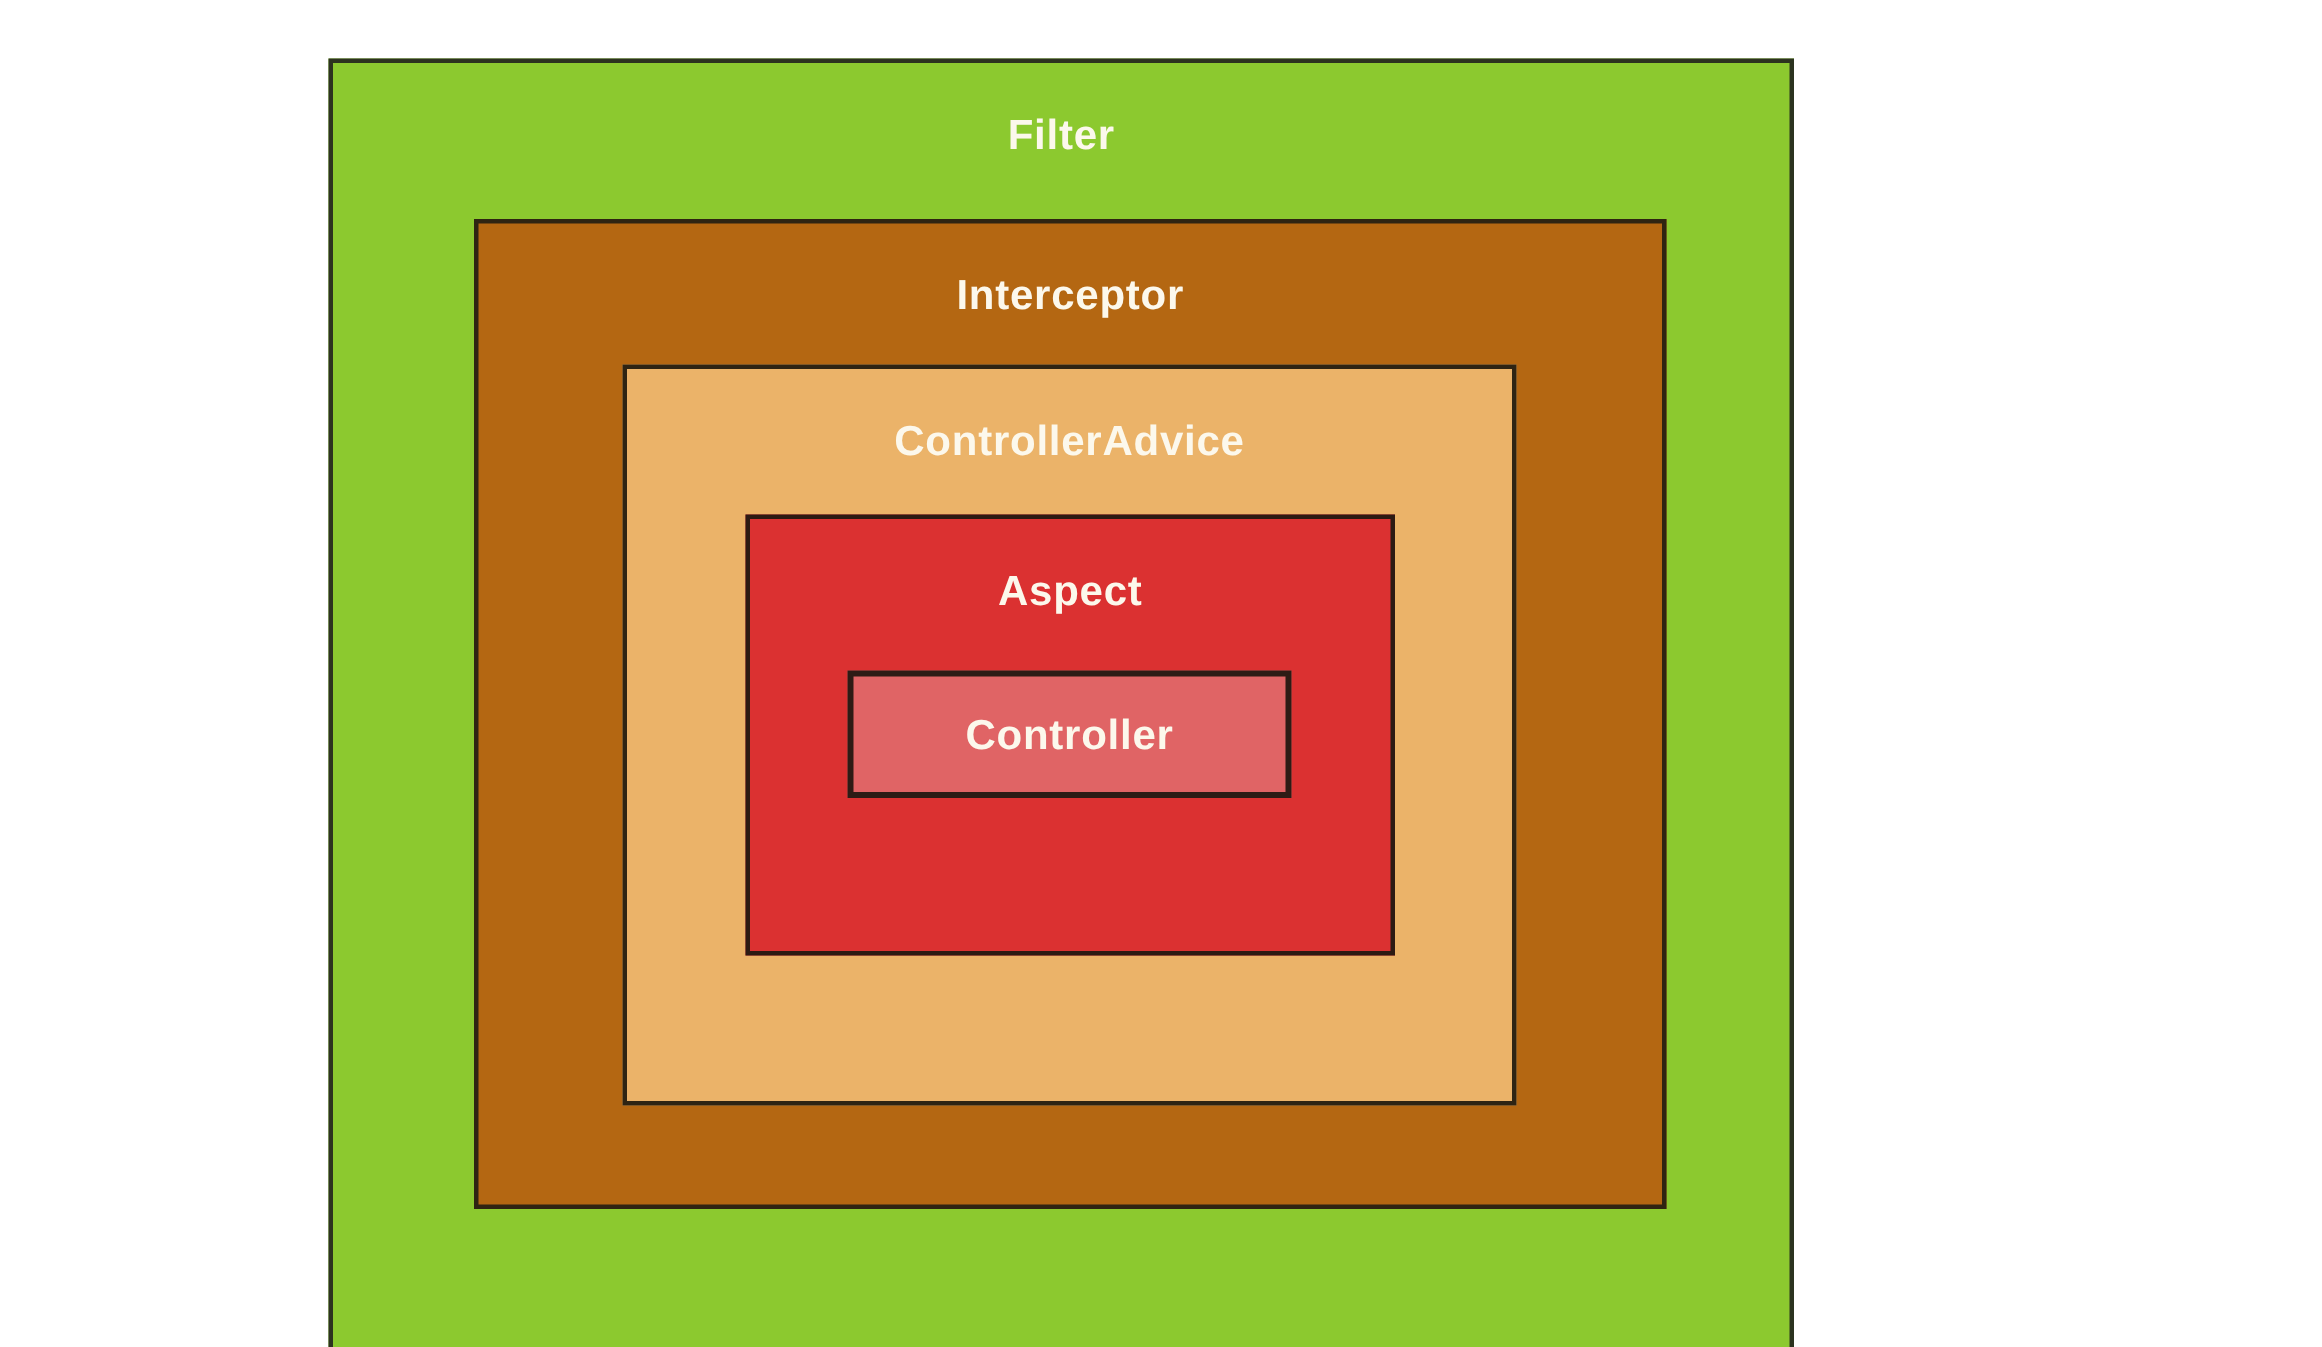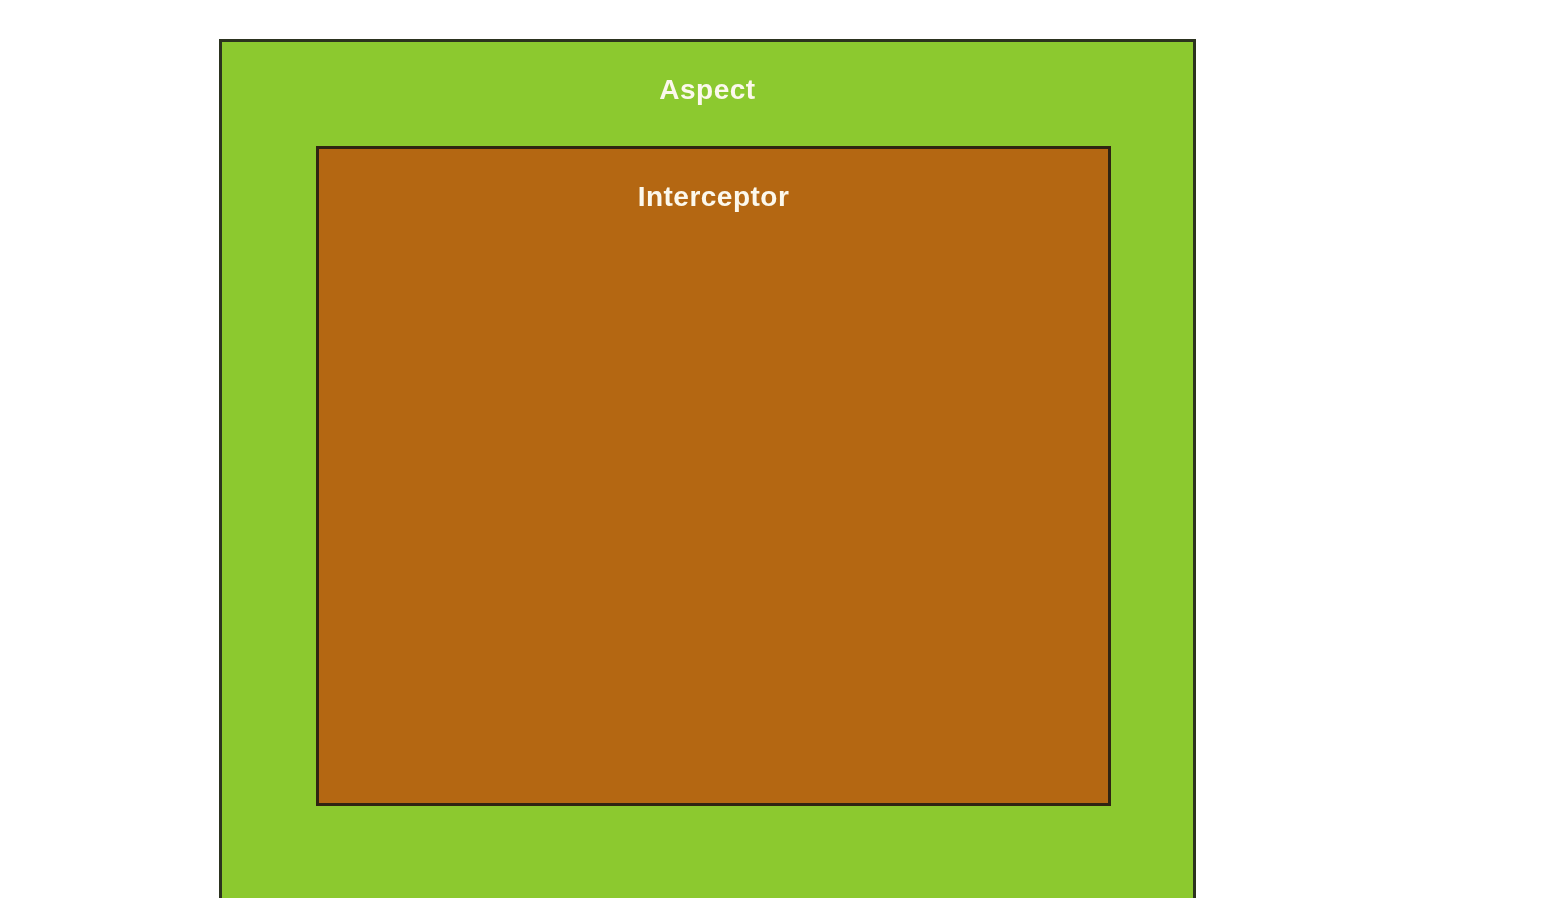--- a/index.html
+++ b/index.html
@@ -79,19 +79,31 @@
   }
   #layer-controller .layer-label {
     position: static;
     top: auto;
   }
 </style>
 </head>
 <body>
 
 <div class="layer" id="layer-filter" style="background-color: rgb(140, 201, 47);">
-  <div class="layer-label">Aspect</div>
+  <div class="layer-label">Filter</div>
 
   <div class="layer" id="layer-interceptor" style="background-color: rgb(180, 103, 18);">
     <div class="layer-label">Interceptor</div>
 
+    <div class="layer" id="layer-controller-advice" style="background-color: rgb(235, 179, 105);">
+      <div class="layer-label">ControllerAdvice</div>
+
+      <div class="layer" id="layer-aspect" style="background-color: rgb(219, 49, 49);">
+        <div class="layer-label">Aspect</div>
+
+        <div class="layer" id="layer-controller" style="background-color: rgb(224, 100, 101);">
+          <div class="layer-label">Controller</div>
+        </div>
+
+      </div>
+    </div>
   </div>
 </div>
 
 </body></html>

